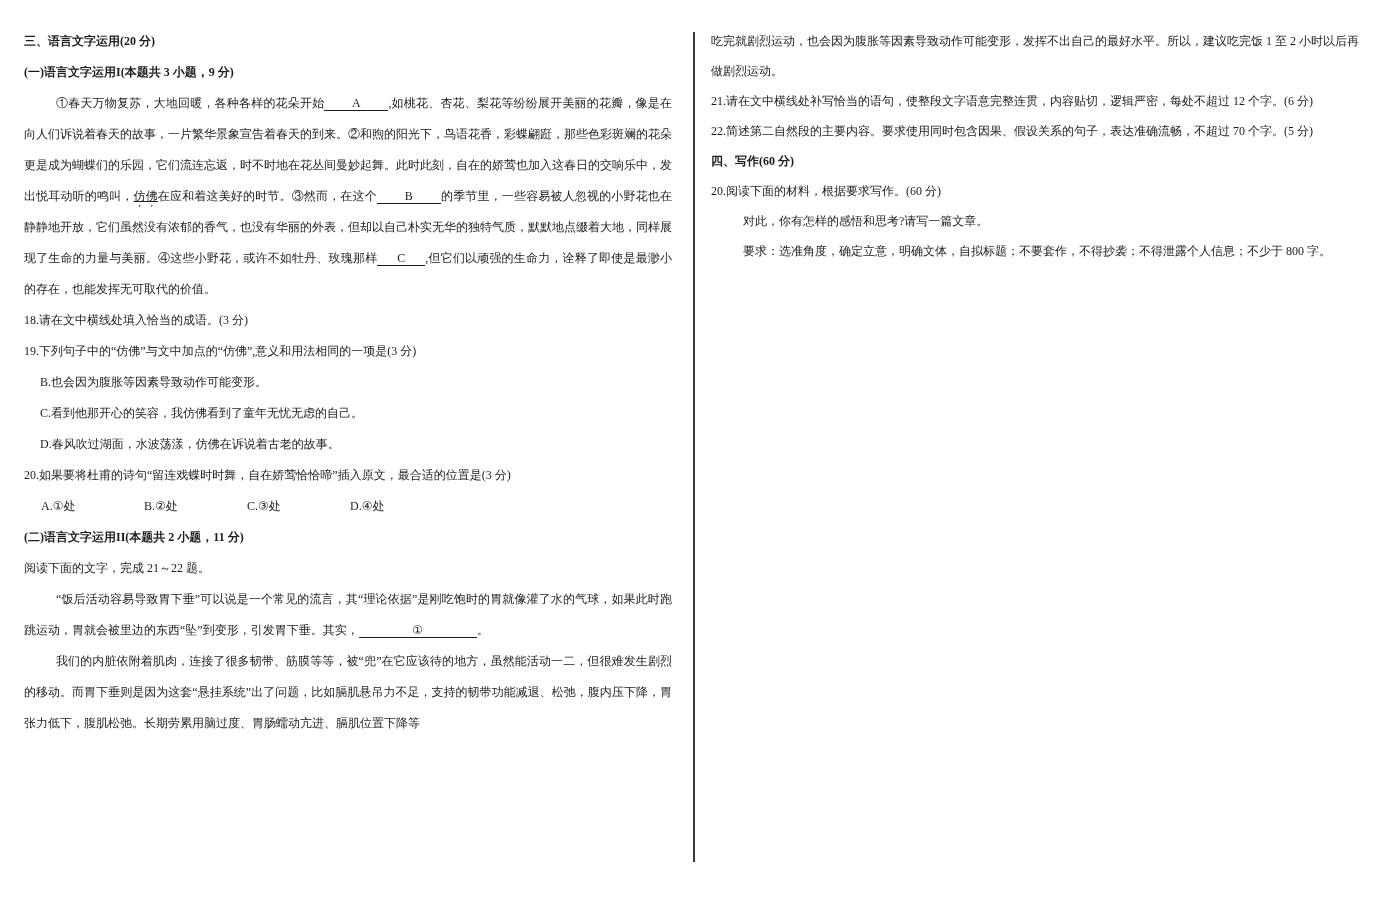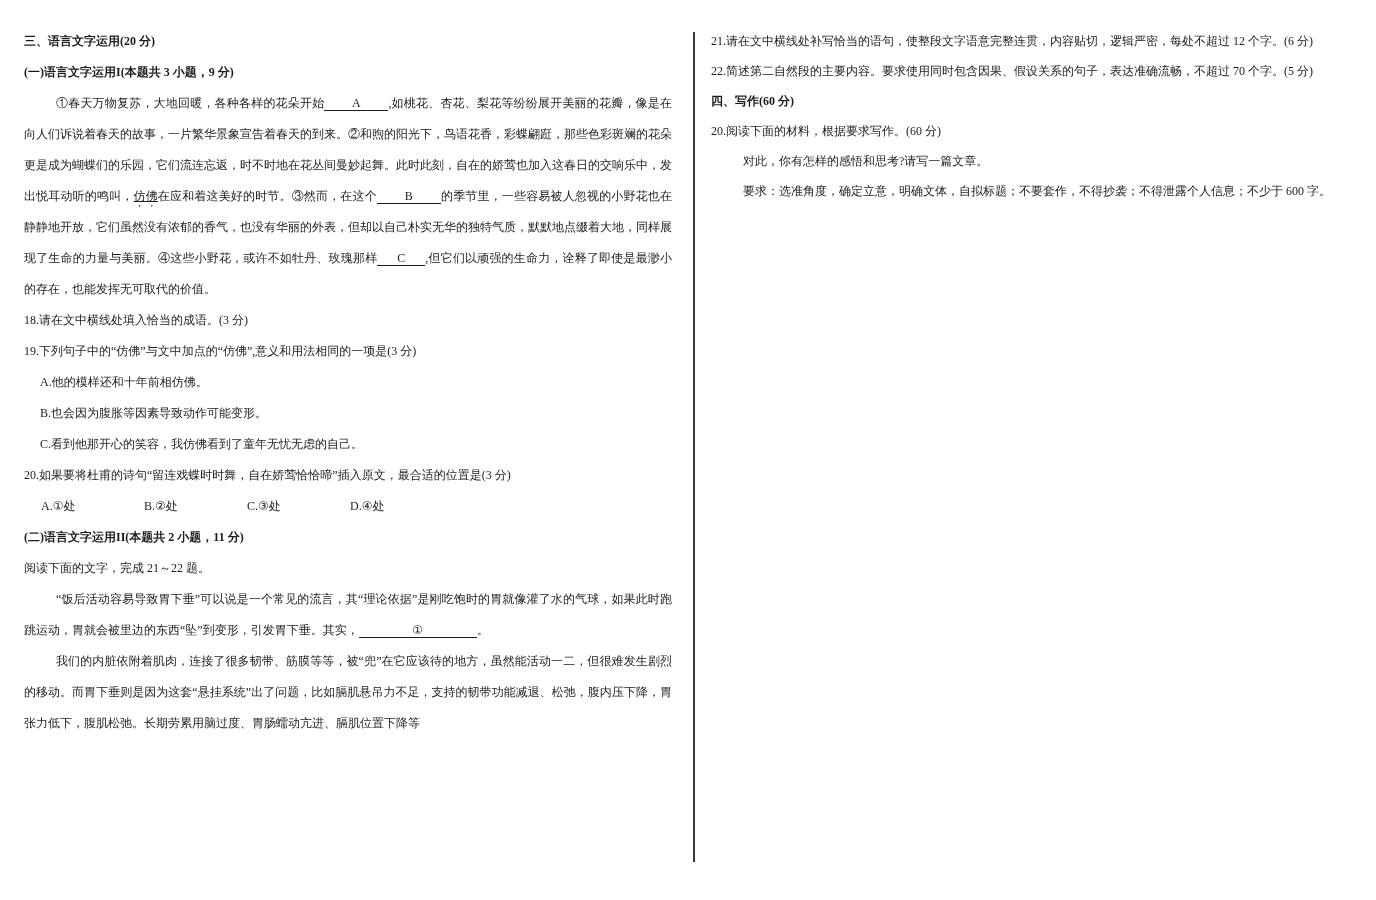--- a/index.html
+++ b/index.html
@@ -50,32 +50,33 @@
 </head>
 <body>
 
 <div class="page">
   <div class="col col-left">
       <div class="block heading"><span>三、语言文字运用(20 分)</span></div>
       <div class="block heading"><span>(一)语言文字运用I(本题共 3 小题，9 分)</span></div>
       <div class="block para indent"><span>①春天万物复苏，大地回暖，各种各样的花朵开始</span><span class="blank" style="min-width: 64px;">A</span><span>,如桃花、杏花、梨花等纷纷展开美丽的花瓣，像是在向人们诉说着春天的故事，一片繁华景象宣告着春天的到来。②和煦的阳光下，鸟语花香，彩蝶翩跹，那些色彩斑斓的花朵更是成为蝴蝶们的乐园，它们流连忘返，时不时地在花丛间曼妙起舞。此时此刻，自在的娇莺也加入这春日的交响乐中，发出悦耳动听的鸣叫，</span><span class="em-dots">仿佛</span><span>在应和着这美好的时节。③然而，在这个</span><span class="blank" style="min-width: 64px;">B</span><span>的季节里，一些容易被人忽视的小野花也在静静地开放，它们虽然没有浓郁的香气，也没有华丽的外表，但却以自己朴实无华的独特气质，默默地点缀着大地，同样展现了生命的力量与美丽。④这些小野花，或许不如牡丹、玫瑰那样</span><span class="blank" style="min-width: 48px;">C</span><span>,但它们以顽强的生命力，诠释了即使是最渺小的存在，也能发挥无可取代的价值。</span></div>
       <div class="block para"><span>18.请在文中横线处填入恰当的成语。(3 分)</span></div>
       <div class="block para"><span>19.下列句子中的“仿佛”与文中加点的“仿佛”,意义和用法相同的一项是(3 分)</span></div>
-      <div class="block option"><span>A.他的模样还和十年前相仿佛。</span></div>
       <div class="block option"><span>B.也会因为腹胀等因素导致动作可能变形。</span></div>
       <div class="block option"><span>C.看到他那开心的笑容，我仿佛看到了童年无忧无虑的自己。</span></div>
+      <div class="block option"><span>D.春风吹过湖面，水波荡漾，仿佛在诉说着古老的故事。</span></div>
       <div class="block para"><span>20.如果要将杜甫的诗句“留连戏蝶时时舞，自在娇莺恰恰啼”插入原文，最合适的位置是(3 分)</span></div>
       <div class="block options-row"><span class="opt-item">A.①处</span><span class="opt-item">B.②处</span><span class="opt-item">C.③处</span><span class="opt-item">D.④处</span></div>
       <div class="block heading"><span>(二)语言文字运用II(本题共 2 小题，11 分)</span></div>
       <div class="block para"><span>阅读下面的文字，完成 21～22 题。</span></div>
       <div class="block para indent"><span>“饭后活动容易导致胃下垂”可以说是一个常见的流言，其“理论依据”是刚吃饱时的胃就像灌了水的气球，如果此时跑跳运动，胃就会被里边的东西“坠”到变形，引发胃下垂。其实，</span><span class="blank" style="min-width: 118px;">①</span><span>。</span></div>
       <div class="block para indent"><span>我们的内脏依附着肌肉，连接了很多韧带、筋膜等等，被“兜”在它应该待的地方，虽然能活动一二，但很难发生剧烈的移动。而胃下垂则是因为这套“悬挂系统”出了问题，比如膈肌悬吊力不足，支持的韧带功能减退、松弛，腹内压下降，胃张力低下，腹肌松弛。长期劳累用脑过度、胃肠蠕动亢进、膈肌位置下降等</span></div>
     </div>
   <div class="divider"></div>
   <div class="col col-right">
+      <div class="block para"><span>吃完就剧烈运动，也会因为腹胀等因素导致动作可能变形，发挥不出自己的最好水平。所以，建议吃完饭 1 至 2 小时以后再做剧烈运动。</span></div>
       <div class="block para"><span>21.请在文中横线处补写恰当的语句，使整段文字语意完整连贯，内容贴切，逻辑严密，每处不超过 12 个字。(6 分)</span></div>
       <div class="block para"><span>22.简述第二自然段的主要内容。要求使用同时包含因果、假设关系的句子，表达准确流畅，不超过 70 个字。(5 分)</span></div>
       <div class="block heading"><span>四、写作(60 分)</span></div>
       <div class="block para"><span>20.阅读下面的材料，根据要求写作。(60 分)</span></div>
       <div class="block para indent"><span>对此，你有怎样的感悟和思考?请写一篇文章。</span></div>
-      <div class="block para indent"><span>要求：选准角度，确定立意，明确文体，自拟标题；不要套作，不得抄袭；不得泄露个人信息；不少于 600 字。</span></div>
+      <div class="block para indent"><span>要求：选准角度，确定立意，明确文体，自拟标题；不要套作，不得抄袭；不得泄露个人信息；不少于 800 字。</span></div>
     </div>
 </div>
 
 </body></html>

